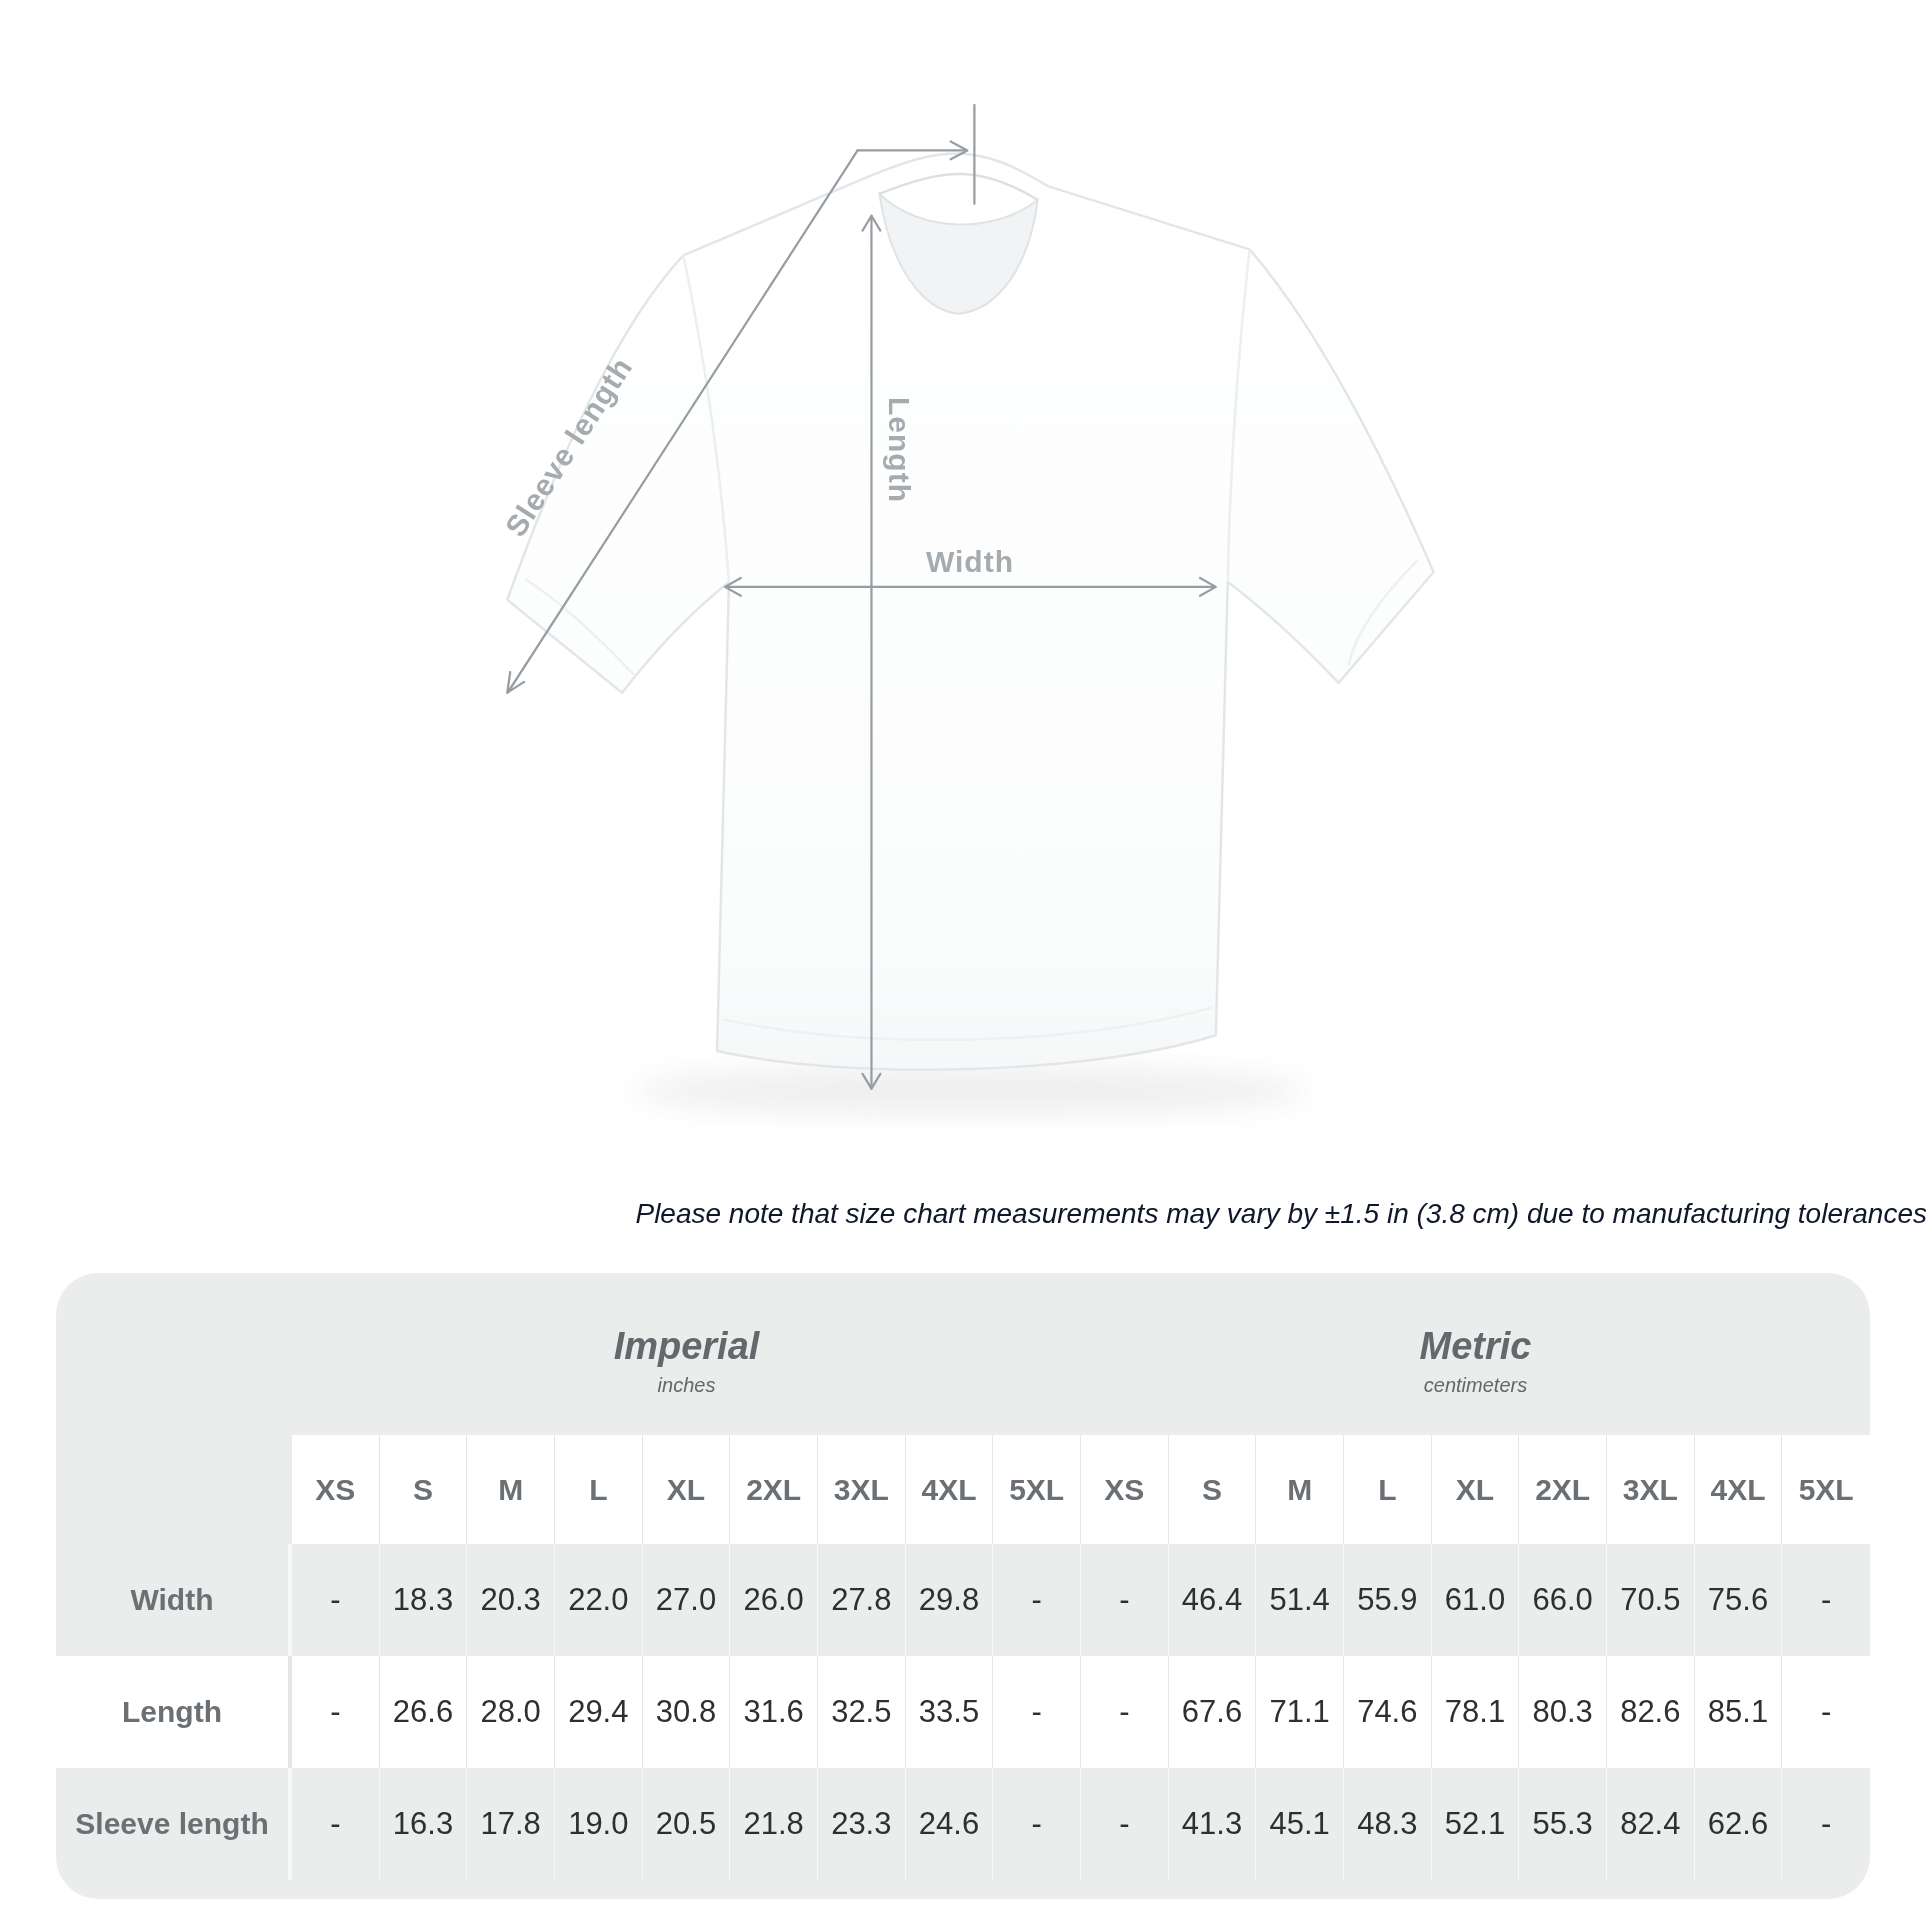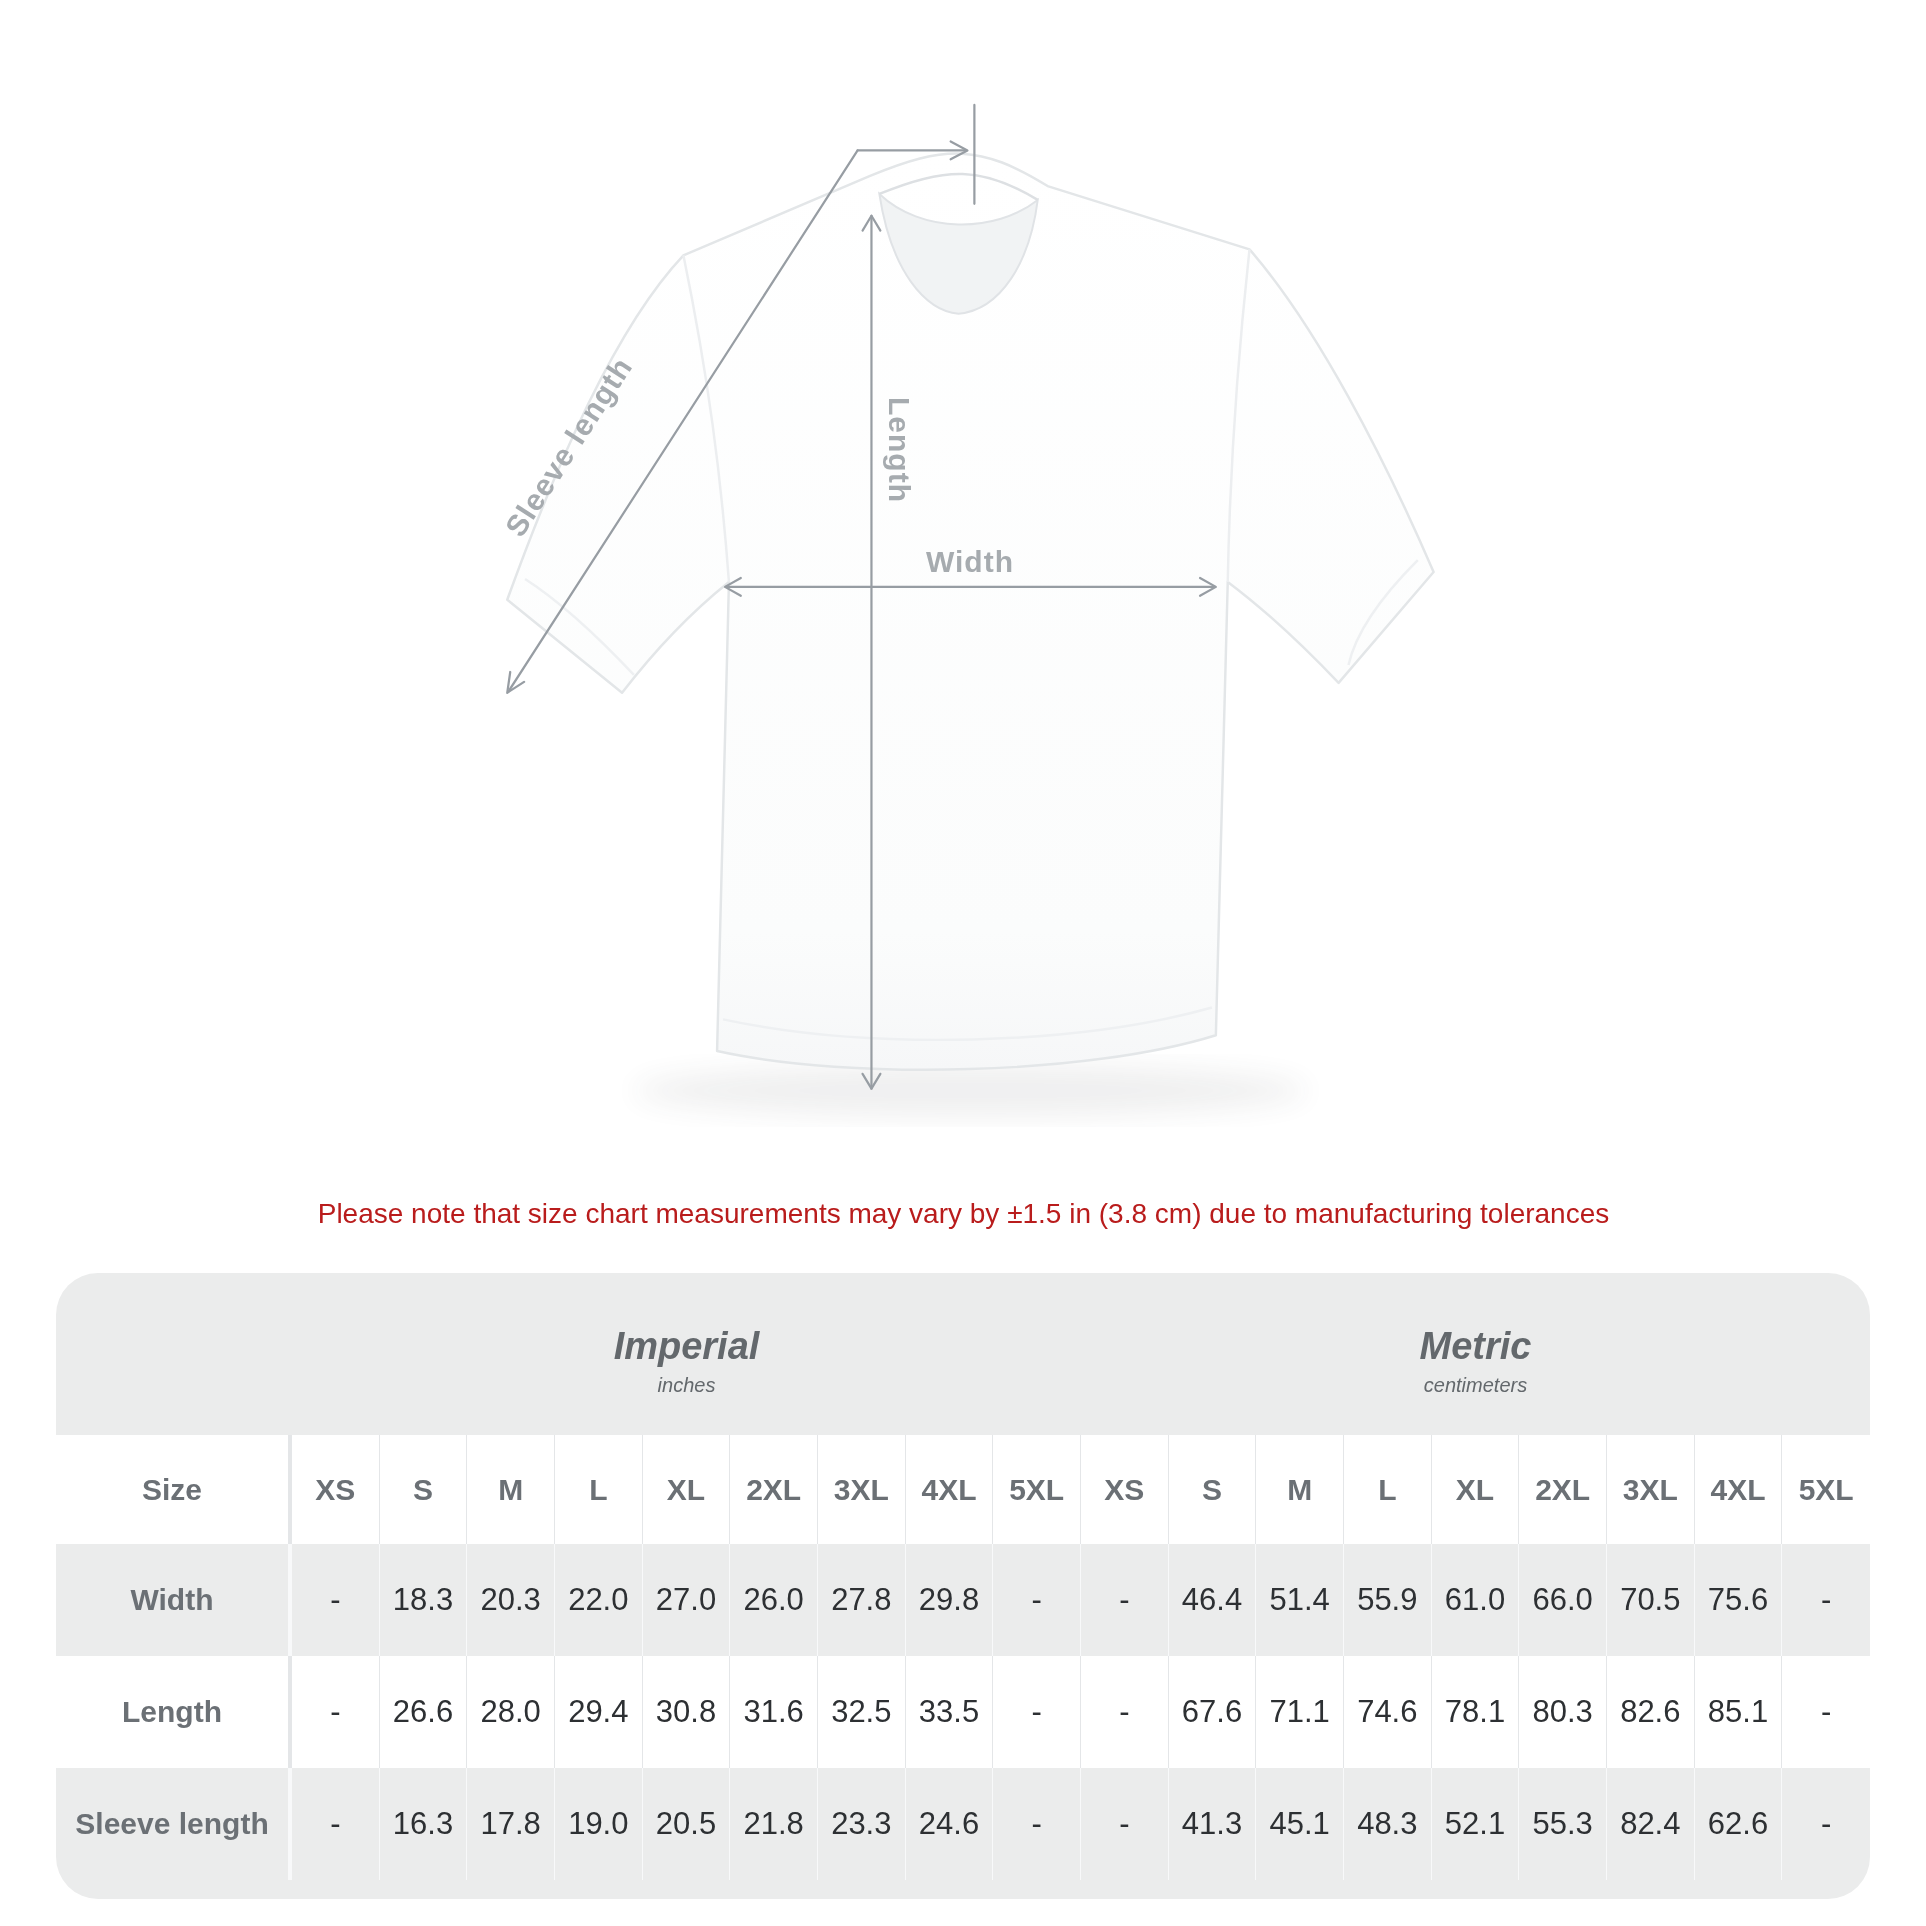--- a/index.html
+++ b/index.html
@@ -19,22 +19,22 @@
   }
   .dim-label.sleeve{transform:translate(-50%,-50%) rotate(-57deg);}
   .dim-label.length{transform:translate(-50%,-50%) rotate(90deg);}
 
   
   .chart-title{
     position:absolute;left:0;top:1127px;width:1927px;text-align:center;
     font-size:46px;font-weight:bold;color:#26292b;letter-spacing:0.5px;
   }
   .chart-subtitle{
-    position:absolute;left:0;top:1198px;width:1927px;text-align:center;
-    font-size:28px;color:#b91c1c;
+    position:absolute;left:0;top:1198px;width:1927px;text-align:right;
+    font-size:28px;font-style:italic;color:#0f172a;
   }
 
   
   .size-table{
     position:absolute;left:56px;top:1273px;width:1814px;height:626px;
     background:#ebecec;border-radius:42px;overflow:hidden;
   }
   .grid{
     display:grid;width:100%;height:607px;
     grid-template-columns:236px repeat(18, 1fr);
@@ -143,21 +143,20 @@
 
       <div class="group group-imperial">
         <div class="group-label">Imperial</div>
         <div class="group-sub">inches</div>
       </div>
       <div class="group group-metric">
         <div class="group-label">Metric</div>
         <div class="group-sub">centimeters</div>
       </div>
 
-      <div class="cell size-head">Size</div>
       <div class="cell row-label row-gray" style="grid-row:3;">Width</div>
       <div class="cell row-label row-white" style="grid-row:4;">Length</div>
       <div class="cell row-label row-gray" style="grid-row:5;">Sleeve length</div>
 
     <div class="cell head-cell" style="grid-column: 2;">XS</div>
         <div class="cell head-cell" style="grid-column: 3;">S</div>
         <div class="cell head-cell" style="grid-column: 4;">M</div>
         <div class="cell head-cell" style="grid-column: 5;">L</div>
         <div class="cell head-cell" style="grid-column: 6;">XL</div>
         <div class="cell head-cell" style="grid-column: 7;">2XL</div>

